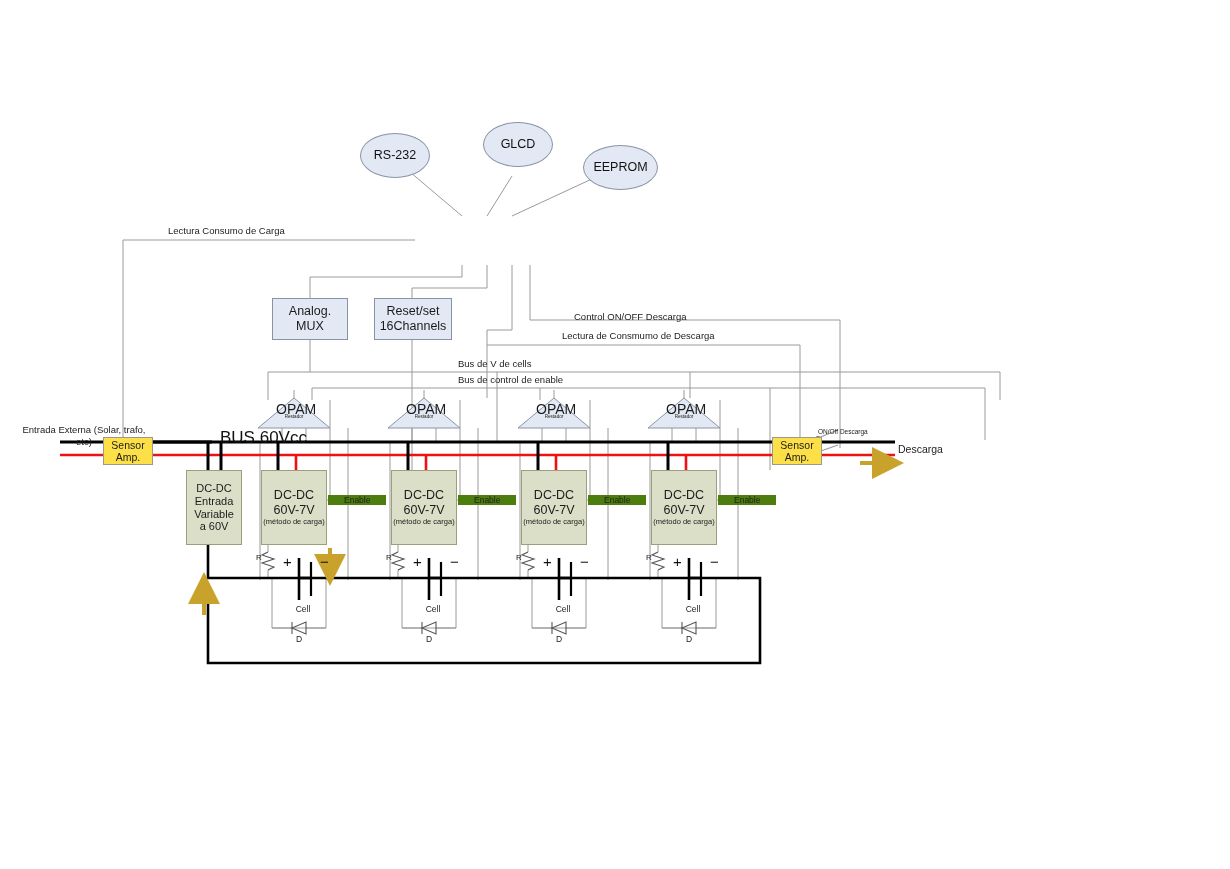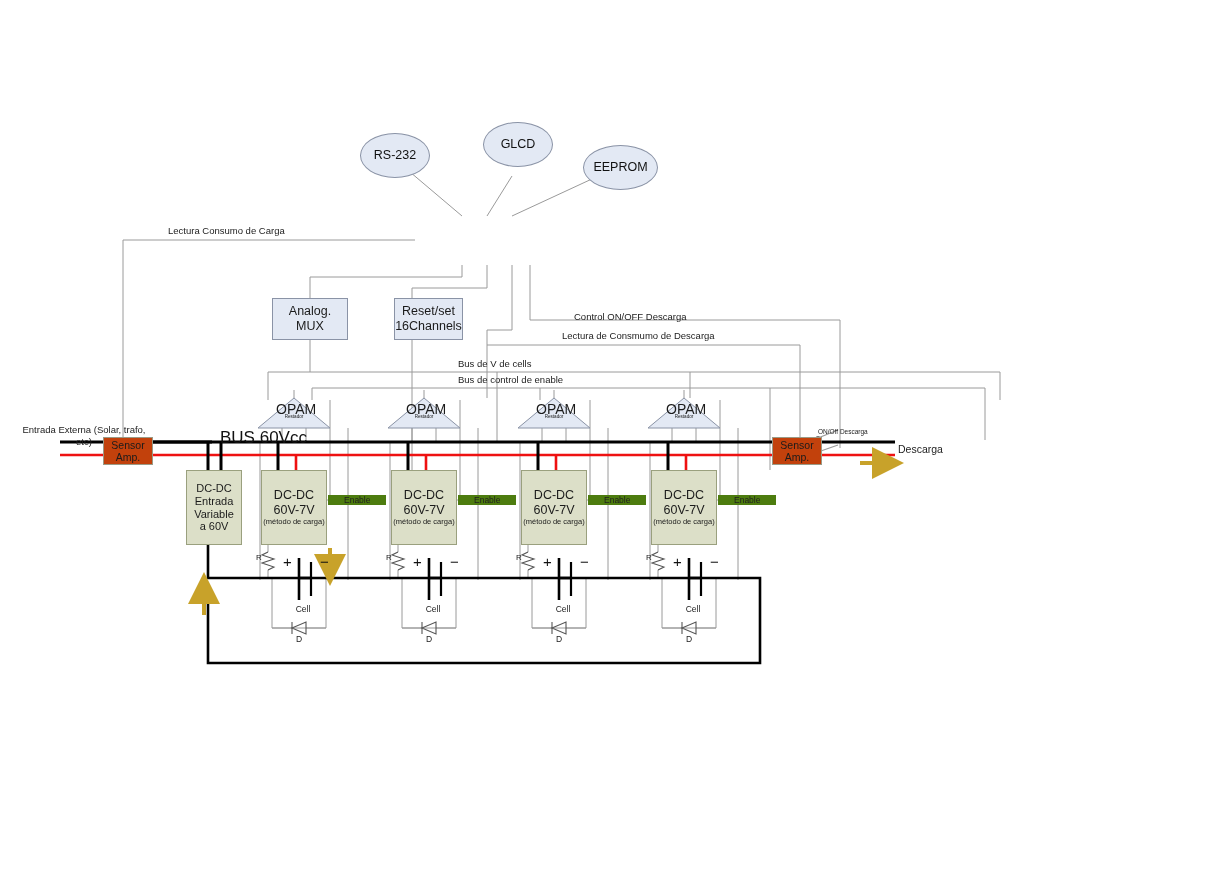--- a/index.html
+++ b/index.html
@@ -4,21 +4,21 @@
 <style>
   html,body{margin:0;padding:0;background:#ffffff;}
   body{width:1230px;height:869px;font-family:"Liberation Sans",sans-serif;color:#111;}
   #stage{position:relative;width:1230px;height:869px;overflow:hidden;}
   svg#wires{position:absolute;left:0;top:0;width:1230px;height:869px;}
 
   .node{position:absolute;box-sizing:border-box;display:flex;flex-direction:column;
         align-items:center;justify-content:center;text-align:center;line-height:1.18;}
   .blue-box{background:#e3e9f4;border:1px solid #8a93a6;font-size:12.5px;color:#1b1b1b;}
   .green-box{background:#dcdfc8;border:1px solid #9aa07e;font-size:12.5px;color:#1b1b1b;}
-  .sensor-box{background:#c2410c;border:1px solid #9a9a86;font-size:10.5px;color:#1b1b1b;}
+  .sensor-box{background:#fde047;border:1px solid #9a9a86;font-size:10.5px;color:#1b1b1b;}
   .ellipse{background:#e3e9f4;border:1px solid #8a93a6;border-radius:50%;font-size:12.5px;}
 
   .lbl{position:absolute;font-size:9.5px;color:#222;white-space:nowrap;line-height:1.25;}
   .lbl.c{text-align:center;}
   .lbl-big{position:absolute;font-size:17px;color:#111;white-space:nowrap;font-weight:400;margin-left:42px;}
   .lbl-tiny{position:absolute;font-size:5.6px;color:#222;white-space:nowrap;}
   .enable{position:absolute;font-size:8.5px;color:#222;background:#4d7c0f;padding:0 16px;white-space:nowrap;}
   .small-el{position:absolute;font-size:8.5px;color:#222;white-space:nowrap;text-align:center;}
   .sub{font-size:7.5px;}
   .opam-txt{position:absolute;font-size:14px;color:#1b1b1b;white-space:nowrap;text-align:center;}
@@ -229,21 +229,21 @@
   </div>
   <div class="node ellipse" style="left:583px;top:145px;width:75px;height:45px;">
     <span>EEPROM</span>
   </div>
 
 
   <div class="node blue-box" style="left:272px;top:298px;width:76px;height:42px;">
     <span>Analog.</span>
     <span>MUX</span>
   </div>
-  <div class="node blue-box" style="left:374px;top:298px;width:69px;height:42px;margin-left:20px;">
+  <div class="node blue-box" style="left:374px;top:298px;width:78px;height:42px;">
     <span>Reset/set</span>
     <span>16Channels</span>
   </div>
 
   <div class="lbl" style="left:168px;top:225px;">Lectura Consumo de Carga</div>
   <div class="lbl" style="left:574px;top:311px;">Control ON/OFF Descarga</div>
   <div class="lbl" style="left:535px;top:330px;padding-left:27px;">Lectura de Consmumo de Descarga</div>
   <div class="lbl" style="left:458px;top:358px;">Bus de V de cells</div>
   <div class="lbl" style="left:458px;top:374px;">Bus de control de enable</div>
 

